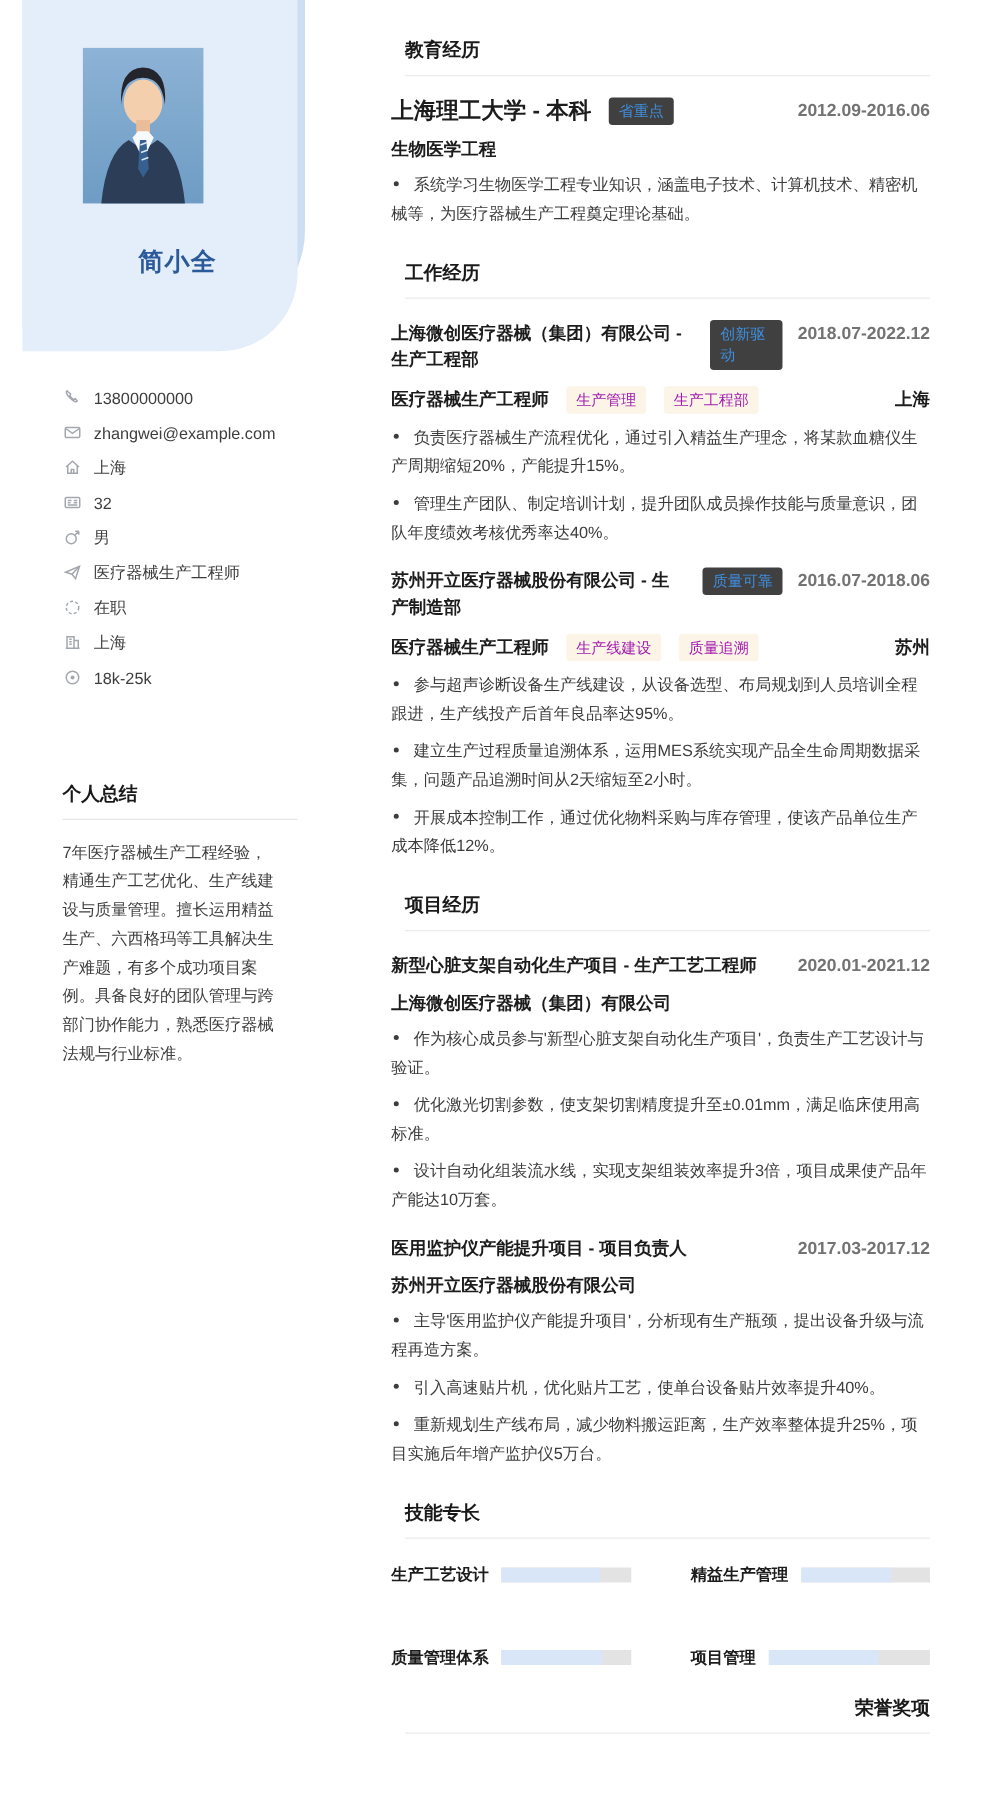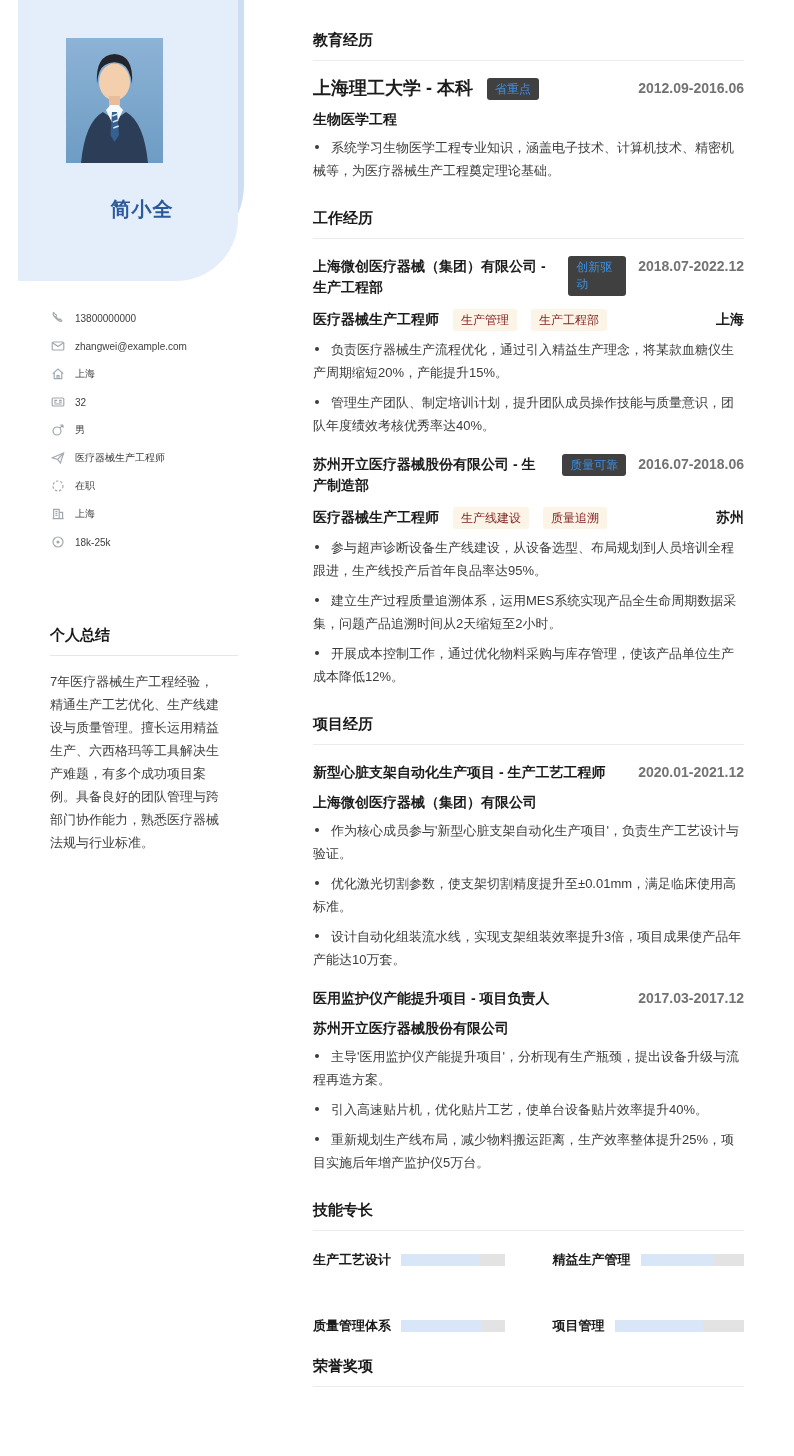--- a/index.html
+++ b/index.html
@@ -13,40 +13,40 @@
     background:#cdddf2; border-radius:0 0 78px 0; }
   .panel-front { position:absolute; left:18px; top:0; width:220px; height:281px;
     background:#e4eefa; border-radius:0 0 62px 0; }
   .photo-wrap { position:absolute; left:66px; top:38px; width:97px; height:125px; overflow:hidden; }
   .name { position:absolute; left:18px; top:196px; width:248px; text-align:center;
     font-size:20px; font-weight:700; color:#2b5a9a; letter-spacing:1px; }
   .contact { position:absolute; left:50px; top:304px; width:190px; }
   .c-row { display:flex; align-items:center; height:28px; }
   .c-row .ic { width:15px; height:15px; flex:0 0 15px; margin-right:10px; display:flex; align-items:center; justify-content:center; }
   .c-row .ic svg { width:14px; height:14px; stroke:#a3a8ae; fill:none; stroke-width:1.2; }
-  .c-row span { font-size:10px; color:#3e3e3e; white-space:nowrap;text-align:center; }
+  .c-row span { font-size:13px; color:#3e3e3e; white-space:nowrap;text-align:center; }
   .summary { position:absolute; left:50px; top:626px; width:188px; }
   .summary-title { font-size:15px; font-weight:700; color:#191919;
     padding-bottom:10px; border-bottom:1px solid #e7e7e7; }
   .summary-text { margin-top:14px; width:170px; font-size:13px; line-height:23px; color:#3f3f3f; }
 
   
   .main { position:absolute; left:313px; top:0; width:431px; padding-top:31px; }
   .section { margin-bottom:27px; }
   .section-title { font-size:15px; font-weight:700; color:#191919;
-    padding-bottom:10px; border-bottom:1px solid #ececec; }
+    padding-bottom:10px; border-bottom:1px solid #ececec;margin-left:11px; }
   .trow { display:flex; align-items:flex-start; margin-top:17px; }
   .t-fix { font-size:18px; font-weight:700; color:#1c1c1c; line-height:21px; white-space:nowrap; }
   .t-flex { font-size:14px; font-weight:700; color:#1c1c1c; line-height:21px; flex:1 1 0; padding-right:6px; }
   .date { margin-left:auto; padding-left:12px; font-size:14px; font-weight:700; color:#737373;
     line-height:21px; white-space:nowrap; }
   .tag { font-size:12px; line-height:16px; padding:3px 8px; border-radius:3px; margin-left:14px; white-space:nowrap; }
   .tag-blue { background:#404040; color:#3f8edd; }
   .tag-narrow { width:58px; white-space:normal; line-height:17px; }
-  .tag-orange { background:#fdf4e8; color:#7f1d1d; }
+  .tag-orange { background:#fdf4e8; color:#a21caf; }
   .subrow { display:flex; align-items:center; margin-top:11px; }
   .position { font-size:14px; font-weight:700; color:#1c1c1c; white-space:nowrap; }
   .loc { margin-left:auto; font-size:14px; font-weight:700; color:#1c1c1c; white-space:nowrap; }
   .major { margin-top:11px; font-size:14px; font-weight:700; color:#1c1c1c; }
   .bullets { margin-top:6px; }
   .bullet { font-size:13px; line-height:23px; color:#3c3c3c; margin-top:7px; }
   .bullet::before { content:""; display:inline-block; width:4px; height:4px; border-radius:50%;
     background:#3c3c3c; margin:0 12px 3px 2px; }
 
   
@@ -285,19 +285,19 @@
         </div>
         <div class="skill">
           <span class="skill-label">项目管理</span>
           <div class="skill-bar">
             <div class="skill-fill" style="width:68%"></div>
           </div>
         </div>
       </div>
     </div>
 
-    <div class="section" style="margin-bottom:20px;">
+    <div class="section" style="margin-bottom:20px;text-align:right;">
       <div class="section-title">荣誉奖项</div>
 
     </div>
 
   </div>
 </div>
 
 </body></html>

